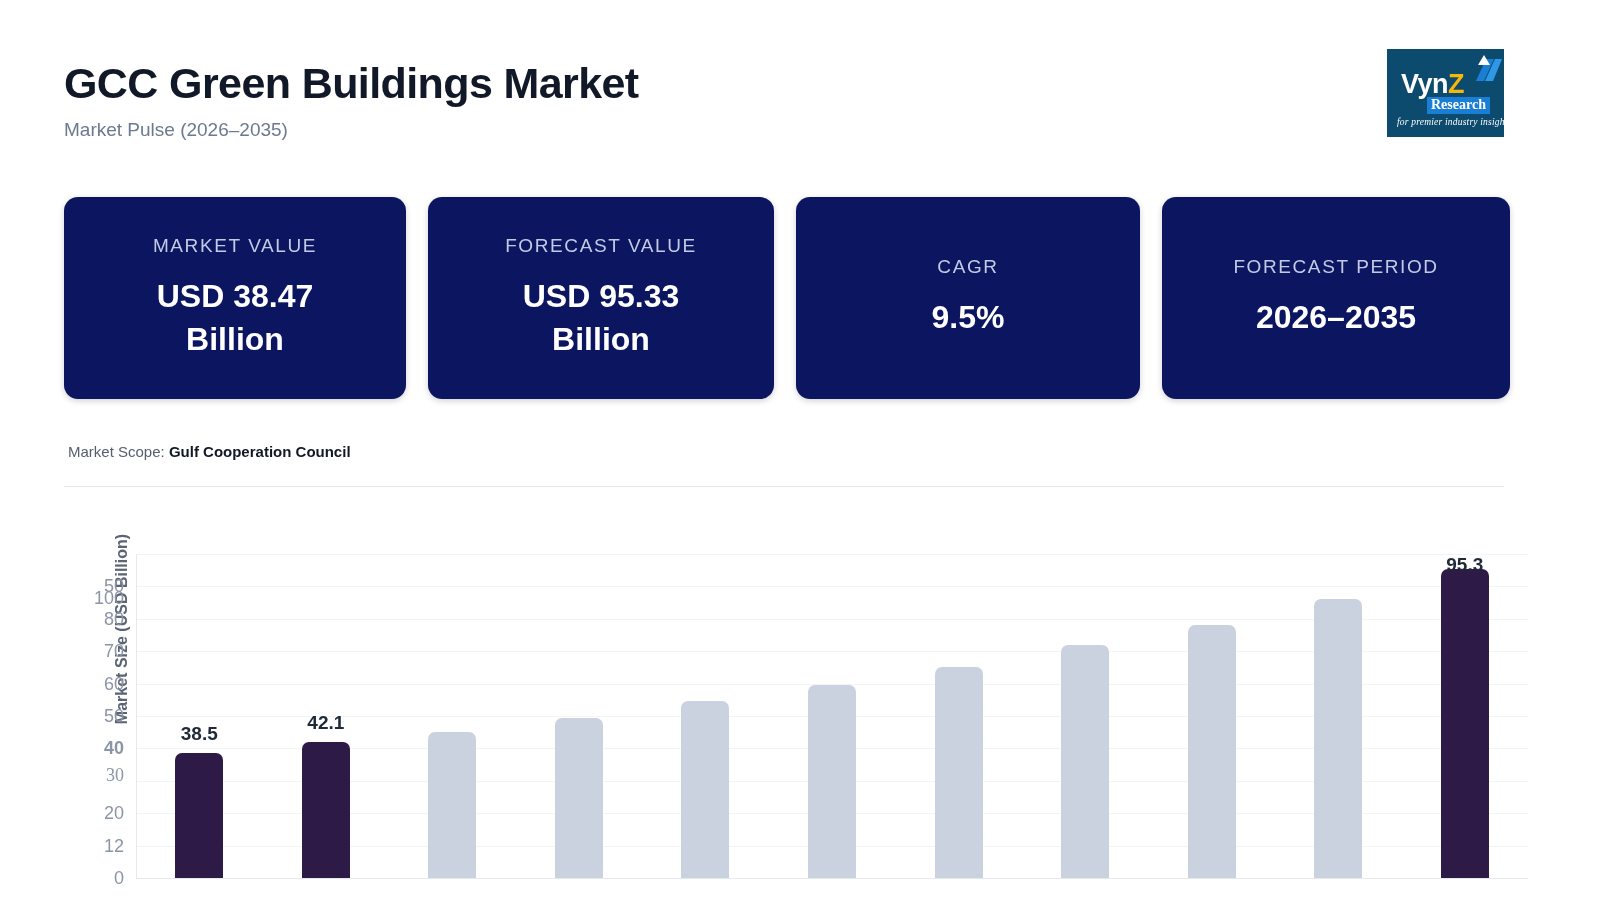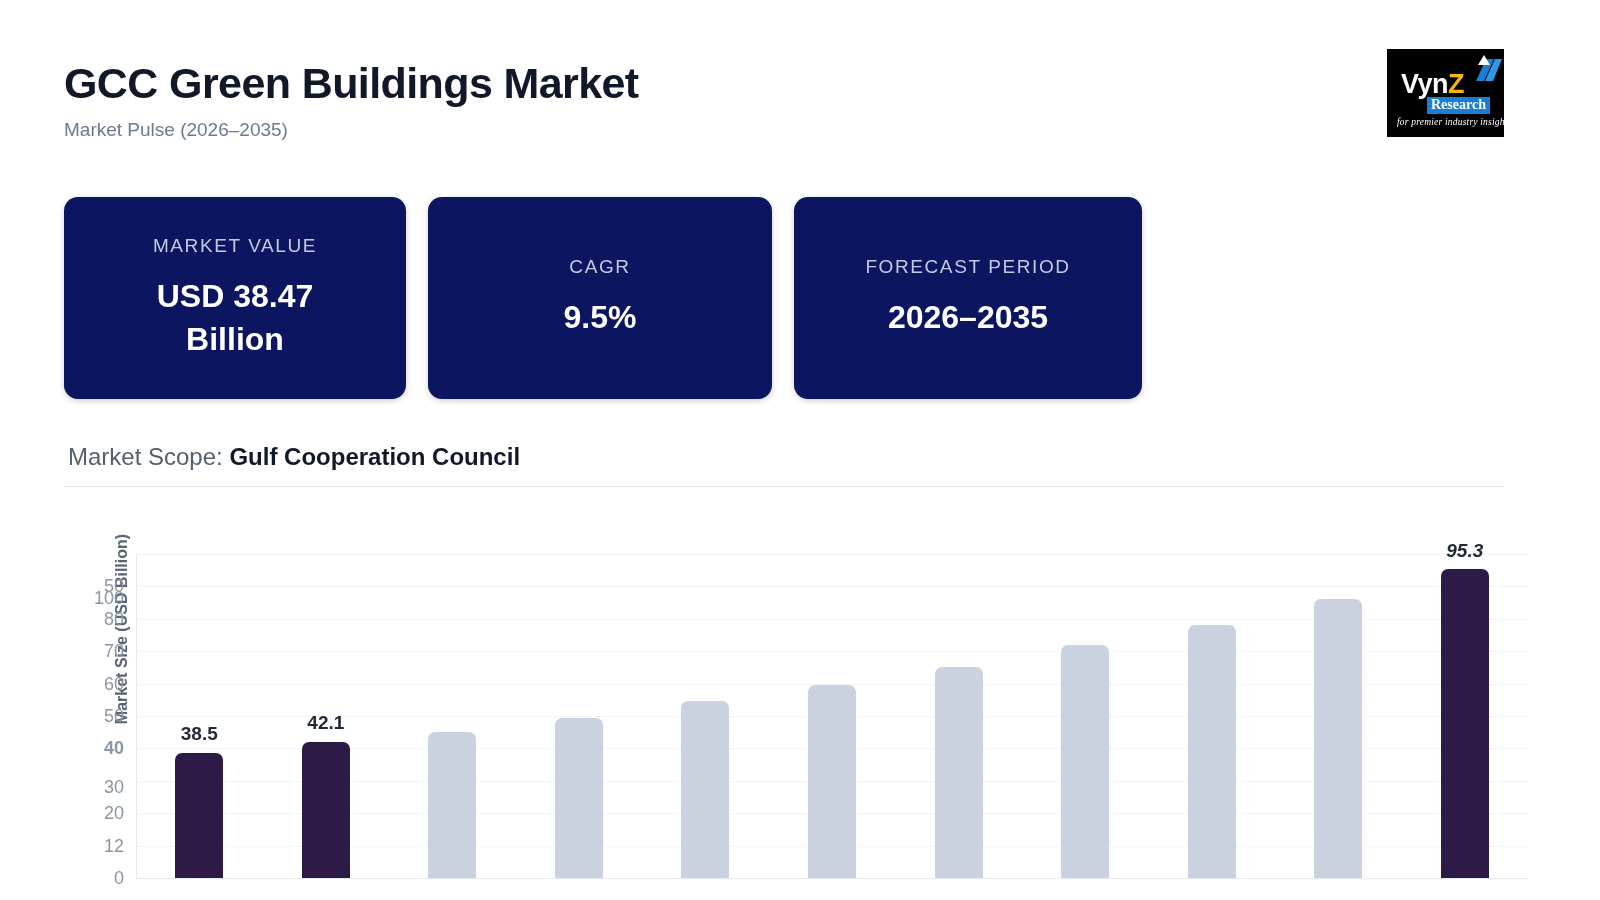--- a/index.html
+++ b/index.html
@@ -18,21 +18,21 @@
     letter-spacing: -0.6px; line-height: 1.1;
   }
   .subtitle {
     font-size: 19px; color: #6b7a90; margin-top: 12px; font-weight: normal;
   }
 
   
   .logo {
     position: absolute; left: 1387px; top: 49px;
     width: 117px; height: 88px;
-    background: #000000; overflow: hidden;
+    background: #0c4a6e; overflow: hidden;
   }
   .logo-arrows { position: absolute; right: 2px; top: 2px; width: 46px; height: 46px; }
   .logo-word {
     position: absolute; left: 14px; top: 22px;
     font-size: 27px; font-weight: bold; color: #ffffff;
     letter-spacing: -0.5px; line-height: 1;
   }
   .logo-word .z { color: #f5b70a; }
   .logo-sub {
     position: absolute; left: 40px; top: 48px;
@@ -72,21 +72,21 @@
   }
   .card-value {
     font-size: 32px; font-weight: bold; color: #ffffff;
     text-align: center; line-height: 1.35; max-width: 210px;
   }
   .card.c3 .card-value, .card.c4 .card-value { max-width: none; }
 
   
   .scope {
     position: absolute; left: 68px; top: 443px;
-    font-size: 24px; color: #55606f;
+    font-size: 15px; color: #55606f;
   }
   .scope b { color: #111827; font-weight: bold; }
   .divider {
     position: absolute; left: 64px; top: 486px;
     width: 1440px; height: 1px; background: #e3e6ec;
   }
 
   
   .chart {
     position: absolute; left: 64px; top: 500px;
@@ -156,20 +156,24 @@
     </svg>
     <div class="logo-word"><span>Vyn</span><span class="z">Z</span></div>
     <div class="logo-sub">Research</div>
     <div class="logo-tag">for premier industry insights</div>
   </div>
 
   <div class="cards">
     <div class="card c1">
       <div class="card-label">MARKET VALUE</div>
       <div class="card-value">USD 38.47 Billion</div>
+    </div>
+    <div class="card c2">
+      <div class="card-label">FORECAST VALUE</div>
+      <div class="card-value">USD 95.33 Billion</div>
     </div>
     <div class="card c3">
       <div class="card-label">CAGR</div>
       <div class="card-value">9.5%</div>
     </div>
     <div class="card c4">
       <div class="card-label">FORECAST PERIOD</div>
       <div class="card-value">2026–2035</div>
     </div>
   </div>
@@ -198,21 +202,21 @@
         </div>
       <div class="axis-v"></div>
       <div id="yticks">
           <div class="ytick" style="top: 0px; margin-top: 44px;">100</div>
           <div class="ytick" style="top: 32.4px;">50</div>
           <div class="ytick" style="top: 64.8px;">80</div>
           <div class="ytick" style="top: 97.2px;">70</div>
           <div class="ytick" style="top: 129.6px;">60</div>
           <div class="ytick" style="top: 162px;">50</div>
           <div class="ytick" style="top: 194.4px; font-weight: bold;">40</div>
-          <div class="ytick" style="top: 233px;">30</div>
+          <div class="ytick" style="top: 221px; font-family: Liberation Serif, serif;">30</div>
           <div class="ytick" style="top: 259.2px;">20</div>
           <div class="ytick" style="top: 291.6px;">12</div>
           <div class="ytick" style="top: 324px;">0</div>
         </div>
       <div class="bars" id="bars">
           <div class="bar-slot">
             <div class="bar hl" title="38.5" style="height: 124.74px;"></div>
             <div class="bar-label" style="bottom: 132.74px;">38.5</div>
           </div>
           <div class="bar-slot">
@@ -238,19 +242,19 @@
             <div class="bar" title="72" style="height: 233.28px;"></div>
           </div>
           <div class="bar-slot">
             <div class="bar" title="78" style="height: 252.72px;"></div>
           </div>
           <div class="bar-slot">
             <div class="bar" title="86" style="height: 278.64px;"></div>
           </div>
           <div class="bar-slot">
             <div class="bar hl" title="95.3" style="height: 308.772px;"></div>
-            <div class="bar-label" style="bottom: 316px; font-style: italic;">95.3</div>
+            <div class="bar-label" style="bottom: 302px;">95.3</div>
           </div>
         </div>
     </div>
   </div>
 
 </div>
 
 </body></html>

